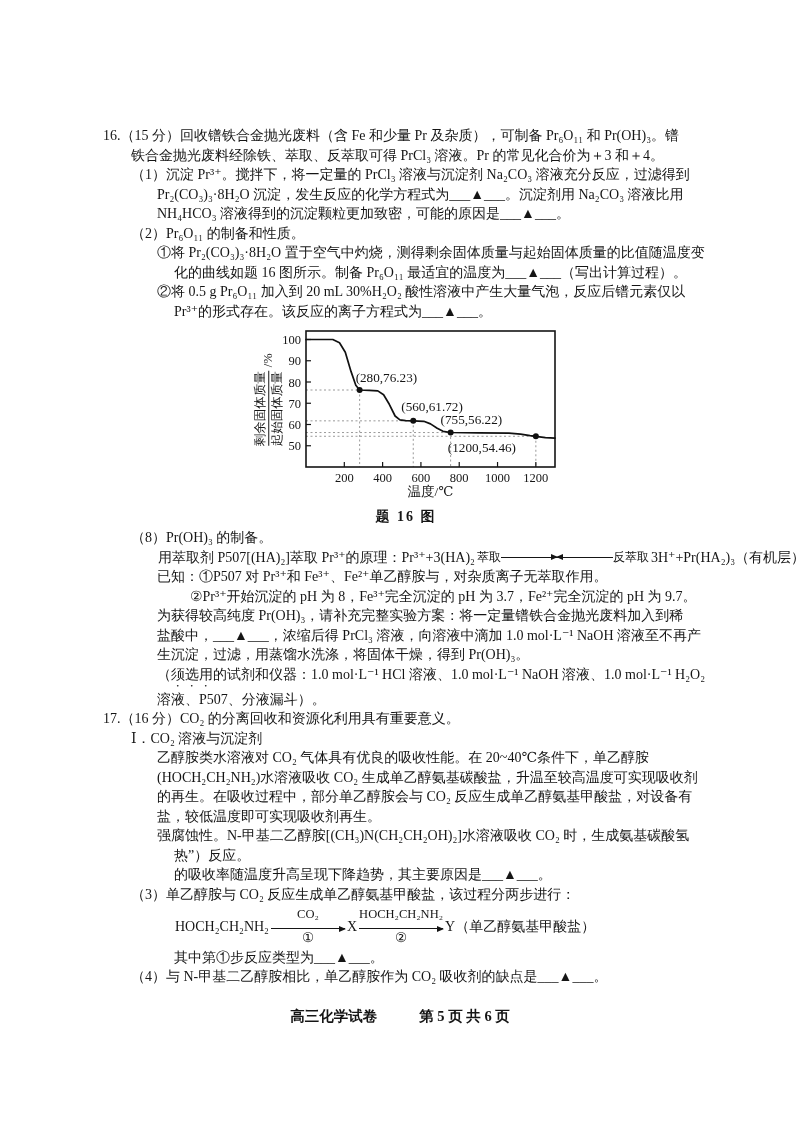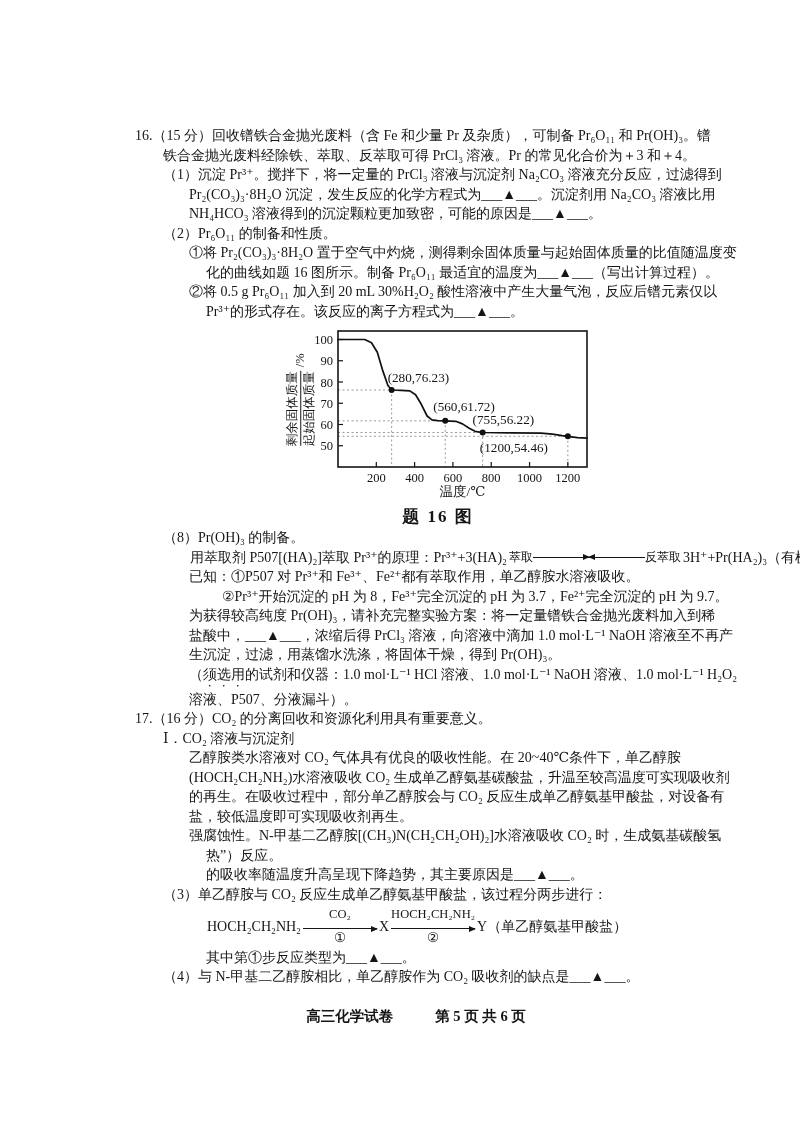--- a/index.html
+++ b/index.html
@@ -1,18 +1,18 @@
 <!DOCTYPE html>
 <html><head>
 <meta charset="utf-8">
 <style>
   html,body{margin:0;padding:0;background:#ffffff;}
   body{width:800px;height:1131px;overflow:hidden;color:#151515;
        font-family:"Liberation Serif","DejaVu Serif",serif;}
-  .doc{padding:126px 0 0 103px;font-size:14px;line-height:19.5px;margin-left:32px;}
+  .doc{padding:126px 0 0 103px;font-size:14px;line-height:19.5px;}
   .l{margin:0;white-space:nowrap;}
   .i0{margin-left:0;}
   .i1{margin-left:28px;}
   .i2{margin-left:54px;}
   .i3{margin-left:71px;}
   .i4{margin-left:87px;}
   .flexline{display:flex;align-items:center;white-space:nowrap;}
   
   .rev{display:inline-flex;flex-direction:row;align-items:center;margin:0 6px;line-height:1;font-family:Liberation Serif, serif;}
   .rev .rt,.rev .rb{font-size:12px;line-height:1.1;}
@@ -27,21 +27,21 @@
   .rxn .ra{align-self:stretch;min-width:74px;height:6px;border-bottom:1.4px solid #151515;position:relative;margin-bottom:2px;}
   .rxn .ra::after{content:"";position:absolute;right:-1px;bottom:-4.6px;border-left:7px solid #151515;
                   border-top:3.5px solid transparent;border-bottom:3.5px solid transparent;}
   .flexline > span{margin:0 1px;}
   
   .chartwrap{position:relative;width:310px;margin:6px 0 2px 148px;}
   .ylab{position:absolute;left:-66px;top:56px;width:168px;display:flex;align-items:center;justify-content:center;
         gap:4px;transform:rotate(-90deg);font-size:12.5px;}
   .frac{display:inline-flex;flex-direction:column;align-items:center;line-height:1.3;}
   .frac .den{border-top:1.2px solid #151515;}
-  .caption{width:310px;text-align:center;font-weight:bold;font-size:17px;letter-spacing:2px;margin-top:2px;}
+  .caption{width:310px;text-align:center;font-weight:bold;font-size:14px;letter-spacing:2px;margin-top:2px;}
   .guide{stroke:#8d8d8d;stroke-width:0.9;stroke-dasharray:2 2.5;}
   .frame{fill:none;stroke:#151515;stroke-width:1.6;}
   .tick{stroke:#151515;stroke-width:1.2;}
   .tlab{font-size:12.5px;fill:#151515;font-family:inherit;}
   .curve{fill:none;stroke:#111;stroke-width:1.7;stroke-linejoin:round;stroke-linecap:round;}
   .dot{fill:#111;}
   .alab{font-size:13.2px;fill:#151515;font-family:inherit;}
   .xlab{font-size:13.5px;fill:#151515;font-family:inherit;}
   .emph{text-emphasis:dot;text-emphasis-position:under right;
         -webkit-text-emphasis:dot;-webkit-text-emphasis-position:under;}
@@ -127,21 +127,21 @@
       <span>用萃取剂 P507[(HA)₂]萃取 Pr³⁺的原理：Pr³⁺+3(HA)₂</span>
       <span class="rev">
         <span class="rt">萃取</span>
         <span class="rla right"></span>
         <span class="rla left"></span>
         <span class="rb">反萃取</span>
       </span>
       <span>3H⁺+Pr(HA₂)₃（有机层）。</span>
     </div>
 
-    <p class="l i2">已知：①P507 对 Pr³⁺和 Fe³⁺、Fe²⁺都有萃取作用，单乙醇胺水溶液吸收。</p>
+    <p class="l i2">已知：①P507 对 Pr³⁺和 Fe³⁺、Fe²⁺单乙醇胺与，对杂质离子无萃取作用。</p>
     <p class="l i4">②Pr³⁺开始沉淀的 pH 为 8，Fe³⁺完全沉淀的 pH 为 3.7，Fe²⁺完全沉淀的 pH 为 9.7。</p>
     <p class="l i2">为获得较高纯度 Pr(OH)₃，请补充完整实验方案：将一定量镨铁合金抛光废料加入到稀</p>
     <p class="l i2">盐酸中，___▲___，浓缩后得 PrCl₃ 溶液，向溶液中滴加 1.0 mol·L⁻¹ NaOH 溶液至不再产</p>
     <p class="l i2">生沉淀，过滤，用蒸馏水洗涤，将固体干燥，得到 Pr(OH)₃。</p>
     <p class="l i2"><span>（</span><span class="emph">须选用</span><span>的试剂和仪器：1.0 mol·L⁻¹ HCl 溶液、1.0 mol·L⁻¹ NaOH 溶液、1.0 mol·L⁻¹ H₂O₂</span></p>
     <p class="l i2">溶液、P507、分液漏斗）。</p>
   </section>
 
   <section>
     <p class="l i0">17.（16 分）CO₂ 的分离回收和资源化利用具有重要意义。</p>

